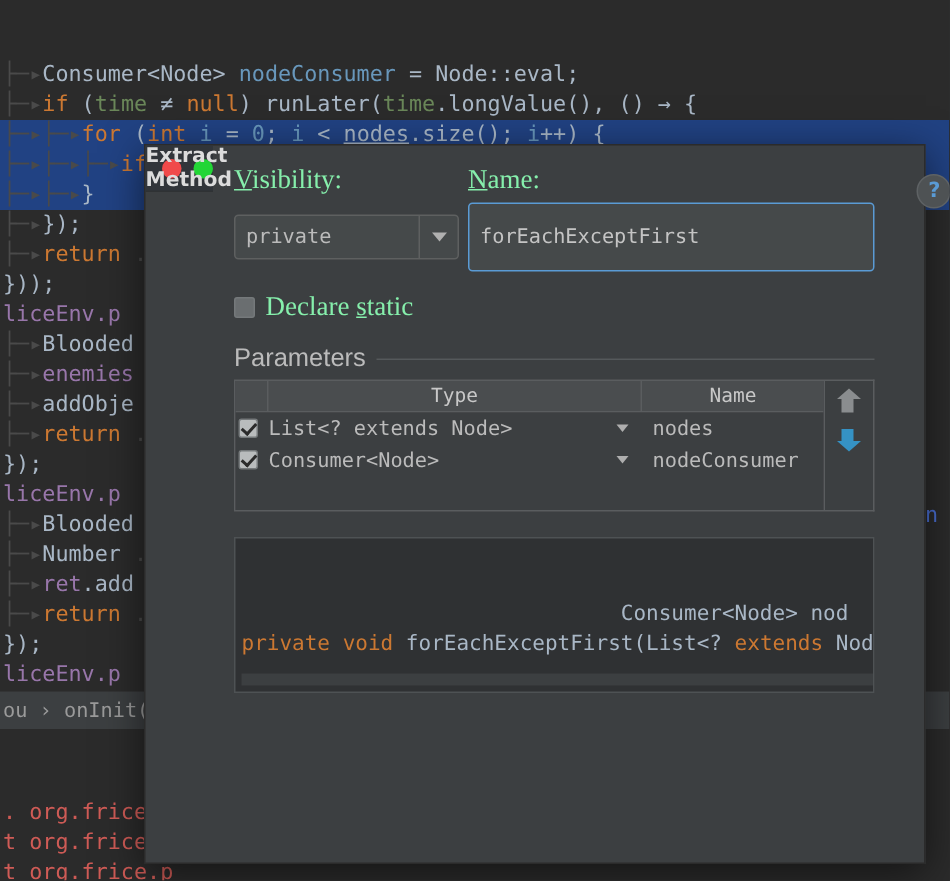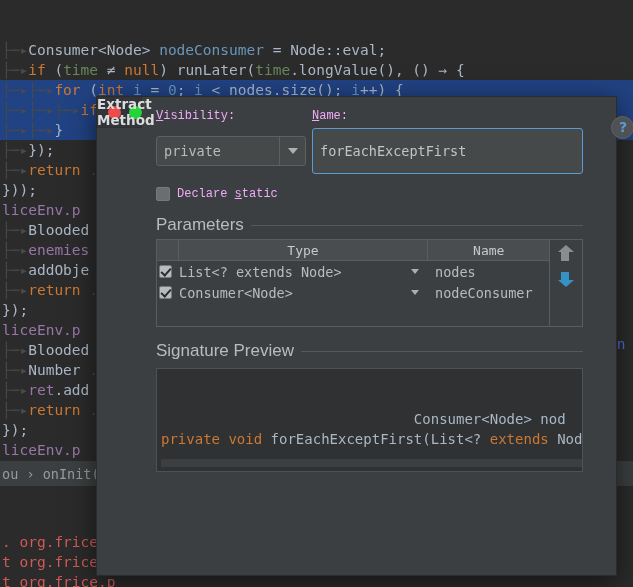--- a/index.html
+++ b/index.html
@@ -94,23 +94,23 @@
   }
 
   .dlg-body {
     flex: 1 1 auto;
     padding: 12px 14px 0 14px;
     display: flex; flex-direction: column;
     min-height: 0;
   }
 
   .lbl {
-    font-family: Liberation Mono, monospace;
-    font-size: 12px;
-    color: #f0abfc;
+    font-family: Liberation Serif, serif;
+    font-size: 18px;
+    color: #86efac;
   }
   .lbl .mn { text-decoration: underline; }
 
   .row-labels { display: flex; margin-bottom: 5px; }
   .row-labels .c1 { width: 156px; }
 
   .row-fields { display: flex; align-items: center; }
 
   .combo {
     width: 150px; height: 30px;
@@ -403,24 +403,20 @@
               </div>
           </div>
           <div class="movebtns">
             <span class="arrow-up" style="opacity: 1;"></span>
             <span class="arrow-dn"></span>
           </div>
         </div>
       </div>
 
       <div class="group">
-        <div class="group-head">
-          <span>Signature Preview</span>
-          <span class="rule"></span>
-        </div>
         <div class="sigbox">
           <div id="sig-lines"><div class="sigline"><span class="sig-id">                              Consumer&lt;Node&gt; nod</span></div><div class="sigline"><span class="sig-kw">private void </span><span class="sig-id">forEachExceptFirst(List&lt;? </span><span class="sig-kw">extends </span><span class="sig-id">Nod</span></div></div>
           <div class="hscroll">
             
           </div>
         </div>
       </div>
 
     </div>
 

